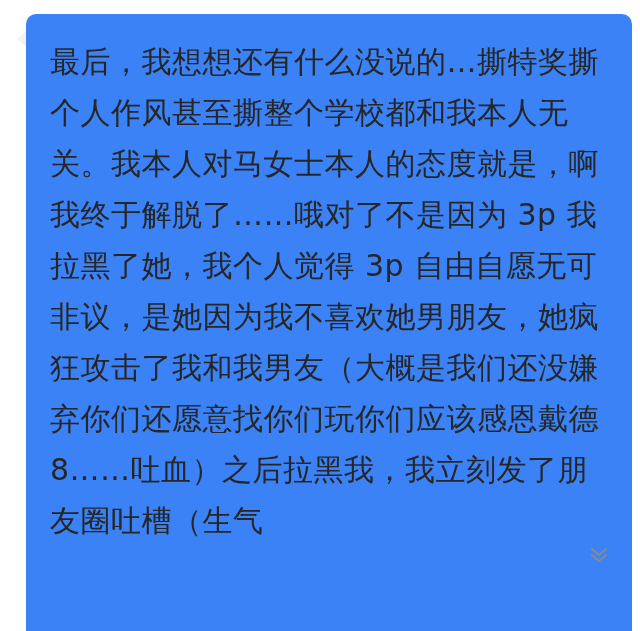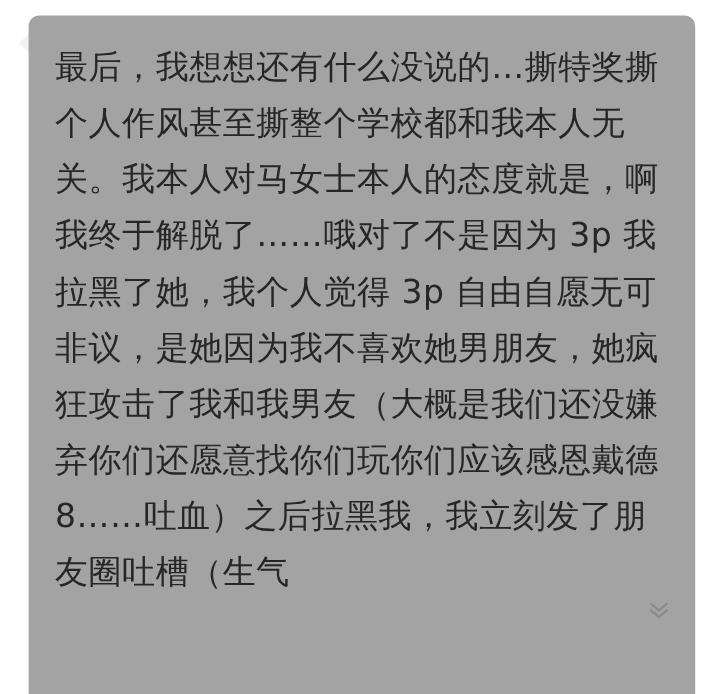--- a/index.html
+++ b/index.html
@@ -37,21 +37,21 @@
     height: 631px;
     background: #ffffff;
   }
   
   .bubble {
     position: absolute;
     left: 26px;
     top: 14px;
     width: 606px;
     height: 617px;
-    background: #a3a3a3;
+    background: #3b82f6;
     border-radius: 10px 10px 0 0;
     box-sizing: border-box;
     padding: 22px 24px 0 24px;
     overflow: hidden;
   }
   
   .bubble-tail {
     position: absolute;
     left: 17px;
     top: 30px;

